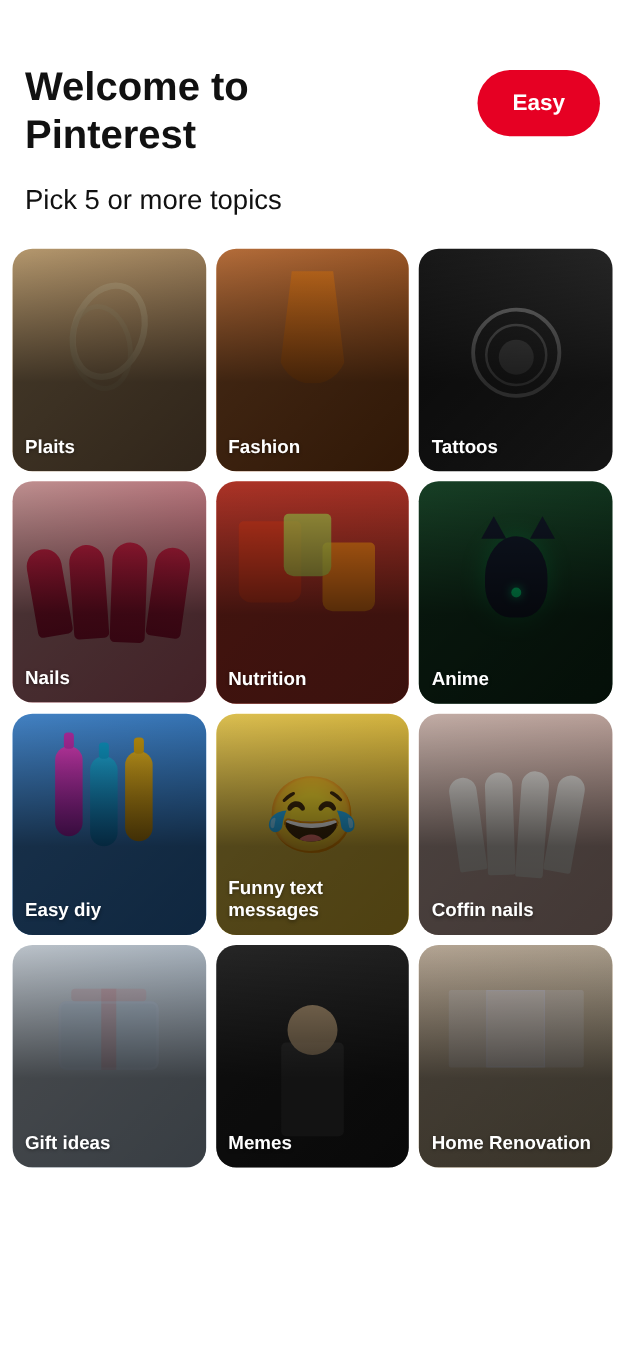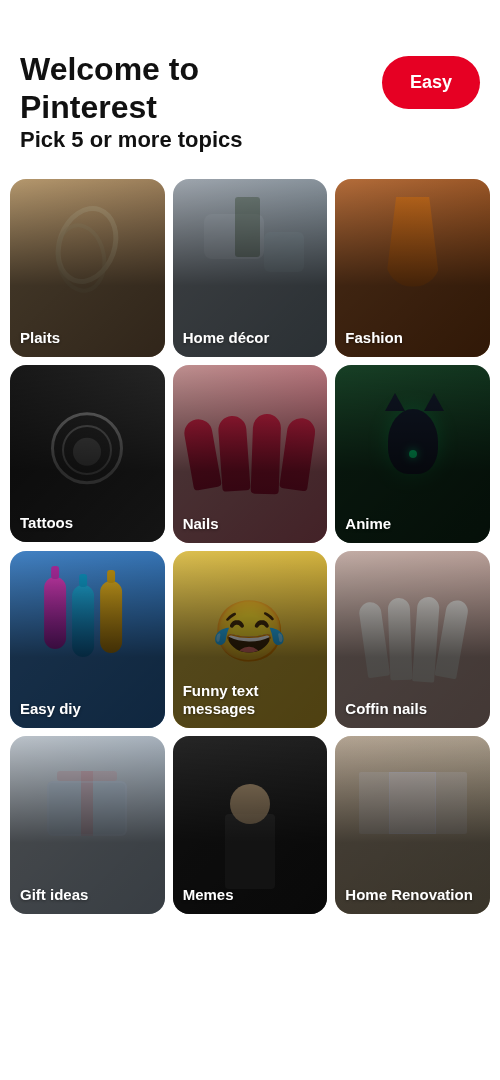--- a/index.html
+++ b/index.html
@@ -18,23 +18,23 @@
       align-items: flex-start;
     }
     .header-text h1 {
       font-size: 32px;
       font-weight: 800;
       color: #111;
       line-height: 1.2;
     }
     .header-text p {
       font-size: 22px;
-      font-weight: 700;
+      font-weight: 400;
       color: #111;
-      margin-top: 0;
+      margin-top: 20px;
     }
     .next-btn {
       background: #e60023;
       color: #fff;
       border: none;
       border-radius: 50px;
       font-size: 18px;
       font-weight: 700;
       padding: 16px 28px;
       cursor: pointer;
@@ -218,30 +218,20 @@
 
 <div class="topic-card card-plaits">
     <div class="card-inner">
         <div class="hair-wave" style="position:absolute;top:15%;left:50%;transform:translateX(-50%) rotate(20deg);width:60px;height:80px;border:5px solid rgba(200,180,140,0.6);border-radius:50%;"></div>
            <div style="position:absolute;top:25%;left:30%;width:50px;height:70px;border:4px solid rgba(180,160,120,0.5);border-radius:50%;transform:rotate(-10deg);"></div>
       </div>
     <div class="overlay"></div>
 
     <div class="label">Plaits</div>
   </div>
-    <div class="topic-card card-homedecor">
-    <div class="card-inner">
-        <div style="position:absolute;top:20%;left:20%;width:60px;height:45px;background:rgba(180,190,200,0.5);border-radius:8px;"></div>
-              <div style="position:absolute;top:30%;right:15%;width:40px;height:40px;background:rgba(160,180,190,0.4);border-radius:6px;"></div>
-              <div style="position:absolute;top:10%;left:40%;width:25px;height:60px;background:rgba(80,100,80,0.5);border-radius:3px;"></div>
-      </div>
-    <div class="overlay"></div>
-
-    <div class="label">Home décor</div>
-  </div>
     <div class="topic-card card-fashion">
     <div class="card-inner">
         <div style="position:absolute;top:10%;left:50%;transform:translateX(-50%);width:55px;height:90px;background:linear-gradient(180deg,rgba(220,120,30,0.9),rgba(200,100,20,0.8));border-radius:4px 4px 40px 40px;clip-path:polygon(20% 0%,80% 0%,100% 100%,0% 100%);"></div>
       </div>
     <div class="overlay"></div>
 
     <div class="label">Fashion</div>
   </div>
     <div class="topic-card card-tattoos">
     <div class="card-inner">
@@ -258,20 +248,30 @@
         <div class="nails-visual">
           <div class="nail"></div>
           <div class="nail"></div>
           <div class="nail"></div>
           <div class="nail"></div>
         </div>
       </div>
     <div class="overlay"></div>
 
     <div class="label">Nails</div>
+  </div>
+    <div class="topic-card card-nutrition">
+    <div class="card-inner">
+        <div style="position:absolute;top:18%;left:12%;width:50px;height:65px;background:rgba(220,60,30,0.85);border-radius:4px 4px 10px 10px;"></div>
+              <div style="position:absolute;top:28%;left:55%;width:42px;height:55px;background:rgba(255,140,20,0.8);border-radius:4px 4px 8px 8px;"></div>
+              <div style="position:absolute;top:15%;left:35%;width:38px;height:50px;background:rgba(180,220,80,0.7);border-radius:4px 4px 8px 8px;"></div>
+      </div>
+    <div class="overlay"></div>
+
+    <div class="label">Nutrition</div>
   </div>
     <div class="topic-card card-anime">
     <div class="card-inner">
         <div style="position:absolute;top:25%;left:50%;transform:translateX(-50%);width:50px;height:65px;background:#111827;border-radius:50% 50% 40% 40%;box-shadow:0 0 20px rgba(0,200,100,0.3);"></div>
           <div style="position:absolute;top:16%;left:32%;width:0;height:0;border-left:10px solid transparent;border-right:10px solid transparent;border-bottom:18px solid #111827;"></div>
           <div style="position:absolute;top:16%;right:30%;width:0;height:0;border-left:10px solid transparent;border-right:10px solid transparent;border-bottom:18px solid #111827;"></div>
           <div style="position:absolute;top:50%;left:50%;transform:translate(-50%,-50%);width:8px;height:8px;background:rgba(0,220,120,0.9);border-radius:50%;box-shadow:0 0 8px rgba(0,220,120,0.8);"></div>
       </div>
     <div class="overlay"></div>
 

